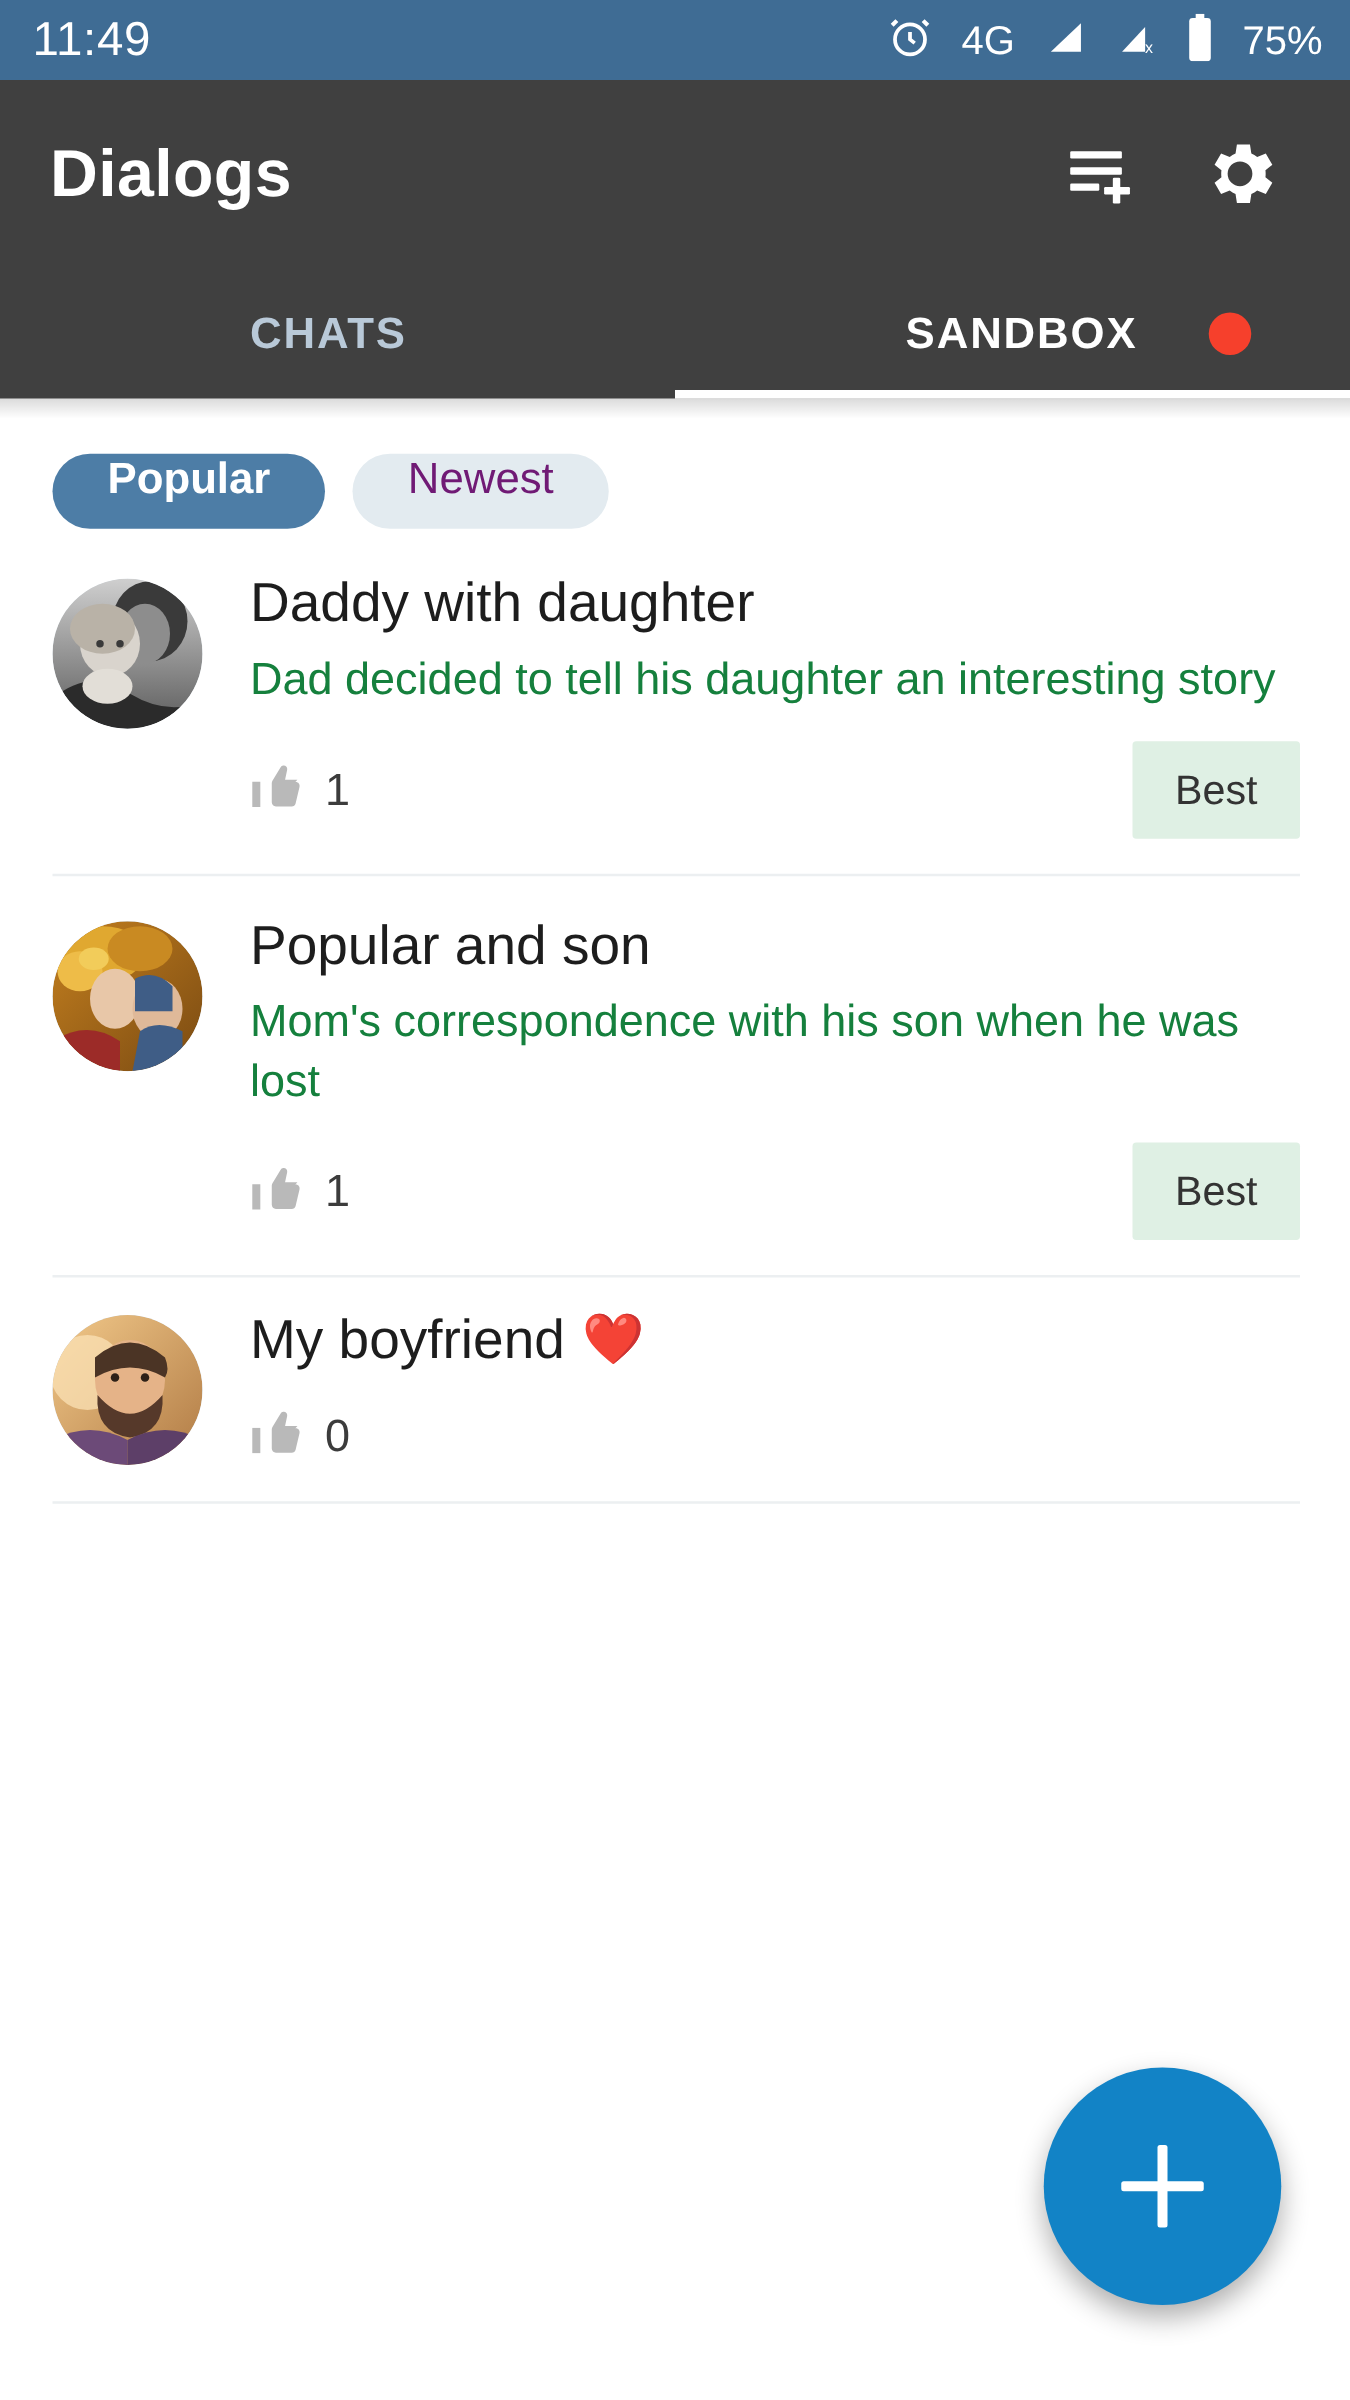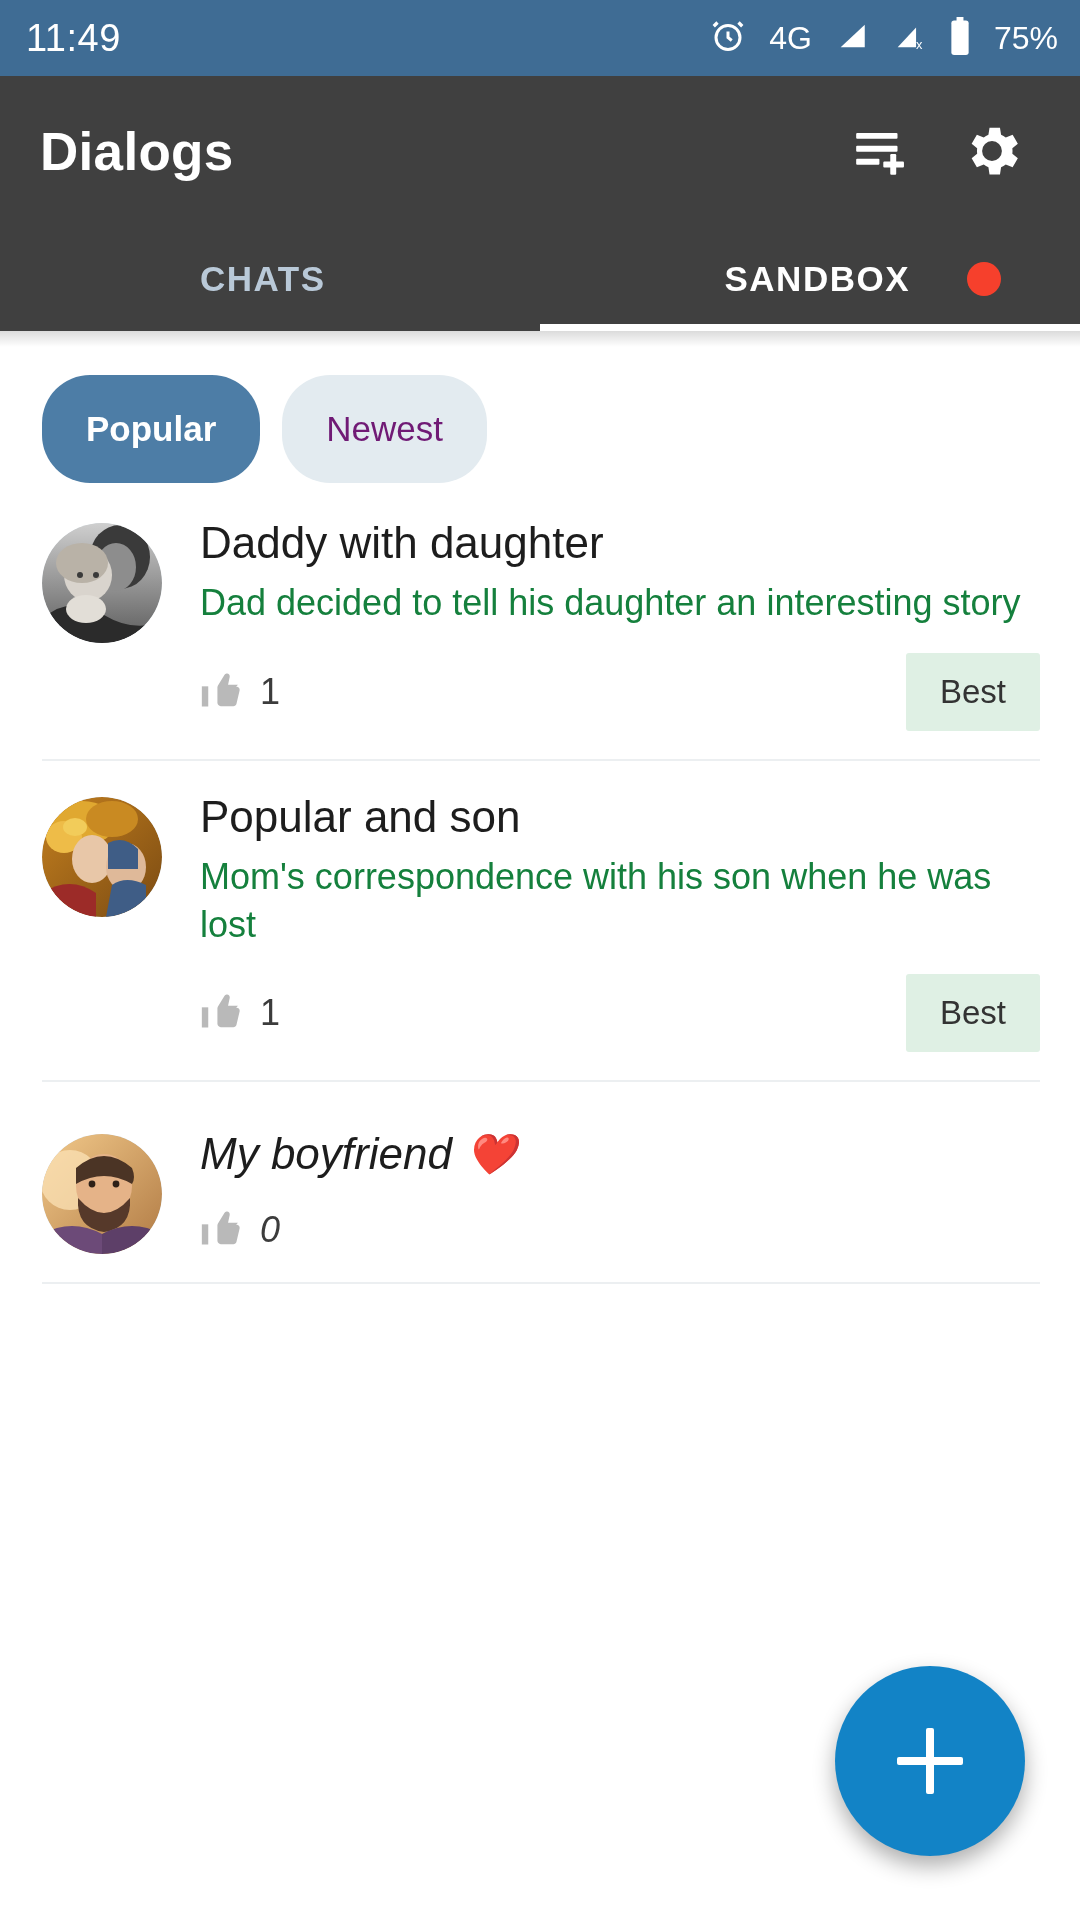--- a/index.html
+++ b/index.html
@@ -5,21 +5,21 @@
   * { margin:0; padding:0; box-sizing:border-box; }
   html, body {
     width:1080px; height:1920px;
     font-family:"Liberation Sans", sans-serif;
     background:#ffffff;
     overflow:hidden;
   }
 
   
   .status-bar{
-    height:76px; width:100%;
+    height:64px; width:100%;
     background:#3f6c94;
     display:flex; align-items:center; justify-content:space-between;
     padding:0 22px 0 26px;
     color:#ffffff;
   }
   .status-time{ font-size:38px; font-weight:400; letter-spacing:0.5px; line-height:1; }
   .status-right{ display:flex; align-items:center; gap:23px; }
   .status-right .txt{ font-size:32px; font-weight:400; line-height:1; }
   .ico{ display:block; }
 
@@ -77,22 +77,22 @@
     pointer-events:none;
   }
 
   
   .chips{
     display:flex; align-items:center; gap:22px;
     padding:44px 0 0 42px;
   }
   .chip{
     border-radius:48px;
-    height:108px;
-    display:flex; align-items:center; justify-content:center;
+    height:60px;
+    display:flex; align-items:flex-start; justify-content:center;
     padding:0 44px;
     font-size:35px;
     cursor:pointer;
   }
   .chip.selected{ background:#4d7da6; color:#ffffff; font-weight:700; }
   .chip.unselected{ background:#e3ebf0; color:#701a75; font-weight:400; }
 
   
   .list{ margin-top:34px; }
   .list-item{
@@ -321,21 +321,21 @@
               </span>
               <span class="like-count">1</span>
             </div>
             <div class="best-badge">Best</div>
           </div>
         </div>
       </div>
       <div class="divider" style="margin:0;"></div>
     </div>
 
-    <div class="list-item" style="margin-top:46px;font-style:italic;">
+    <div class="list-item" style="margin-top:24px;">
       <div class="item-row">
         <div class="avatar">
           <svg width="120" height="120" viewBox="0 0 120 120">
             <defs>
               <clipPath id="c3">
                   <circle cx="60" cy="60" r="60"></circle>
                 </clipPath>
               <linearGradient id="g3" x1="0" y1="0" x2="1" y2="1">
                 <stop offset="0" stop-color="#f2c98a"></stop>
                   <stop offset="1" stop-color="#b07a44"></stop>

